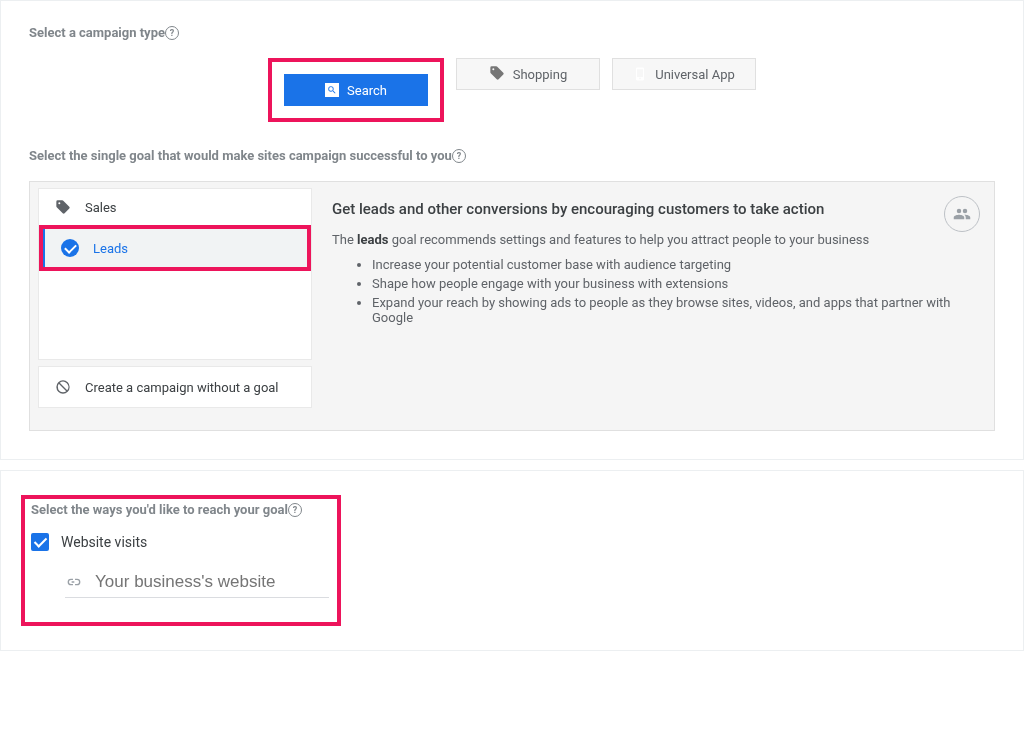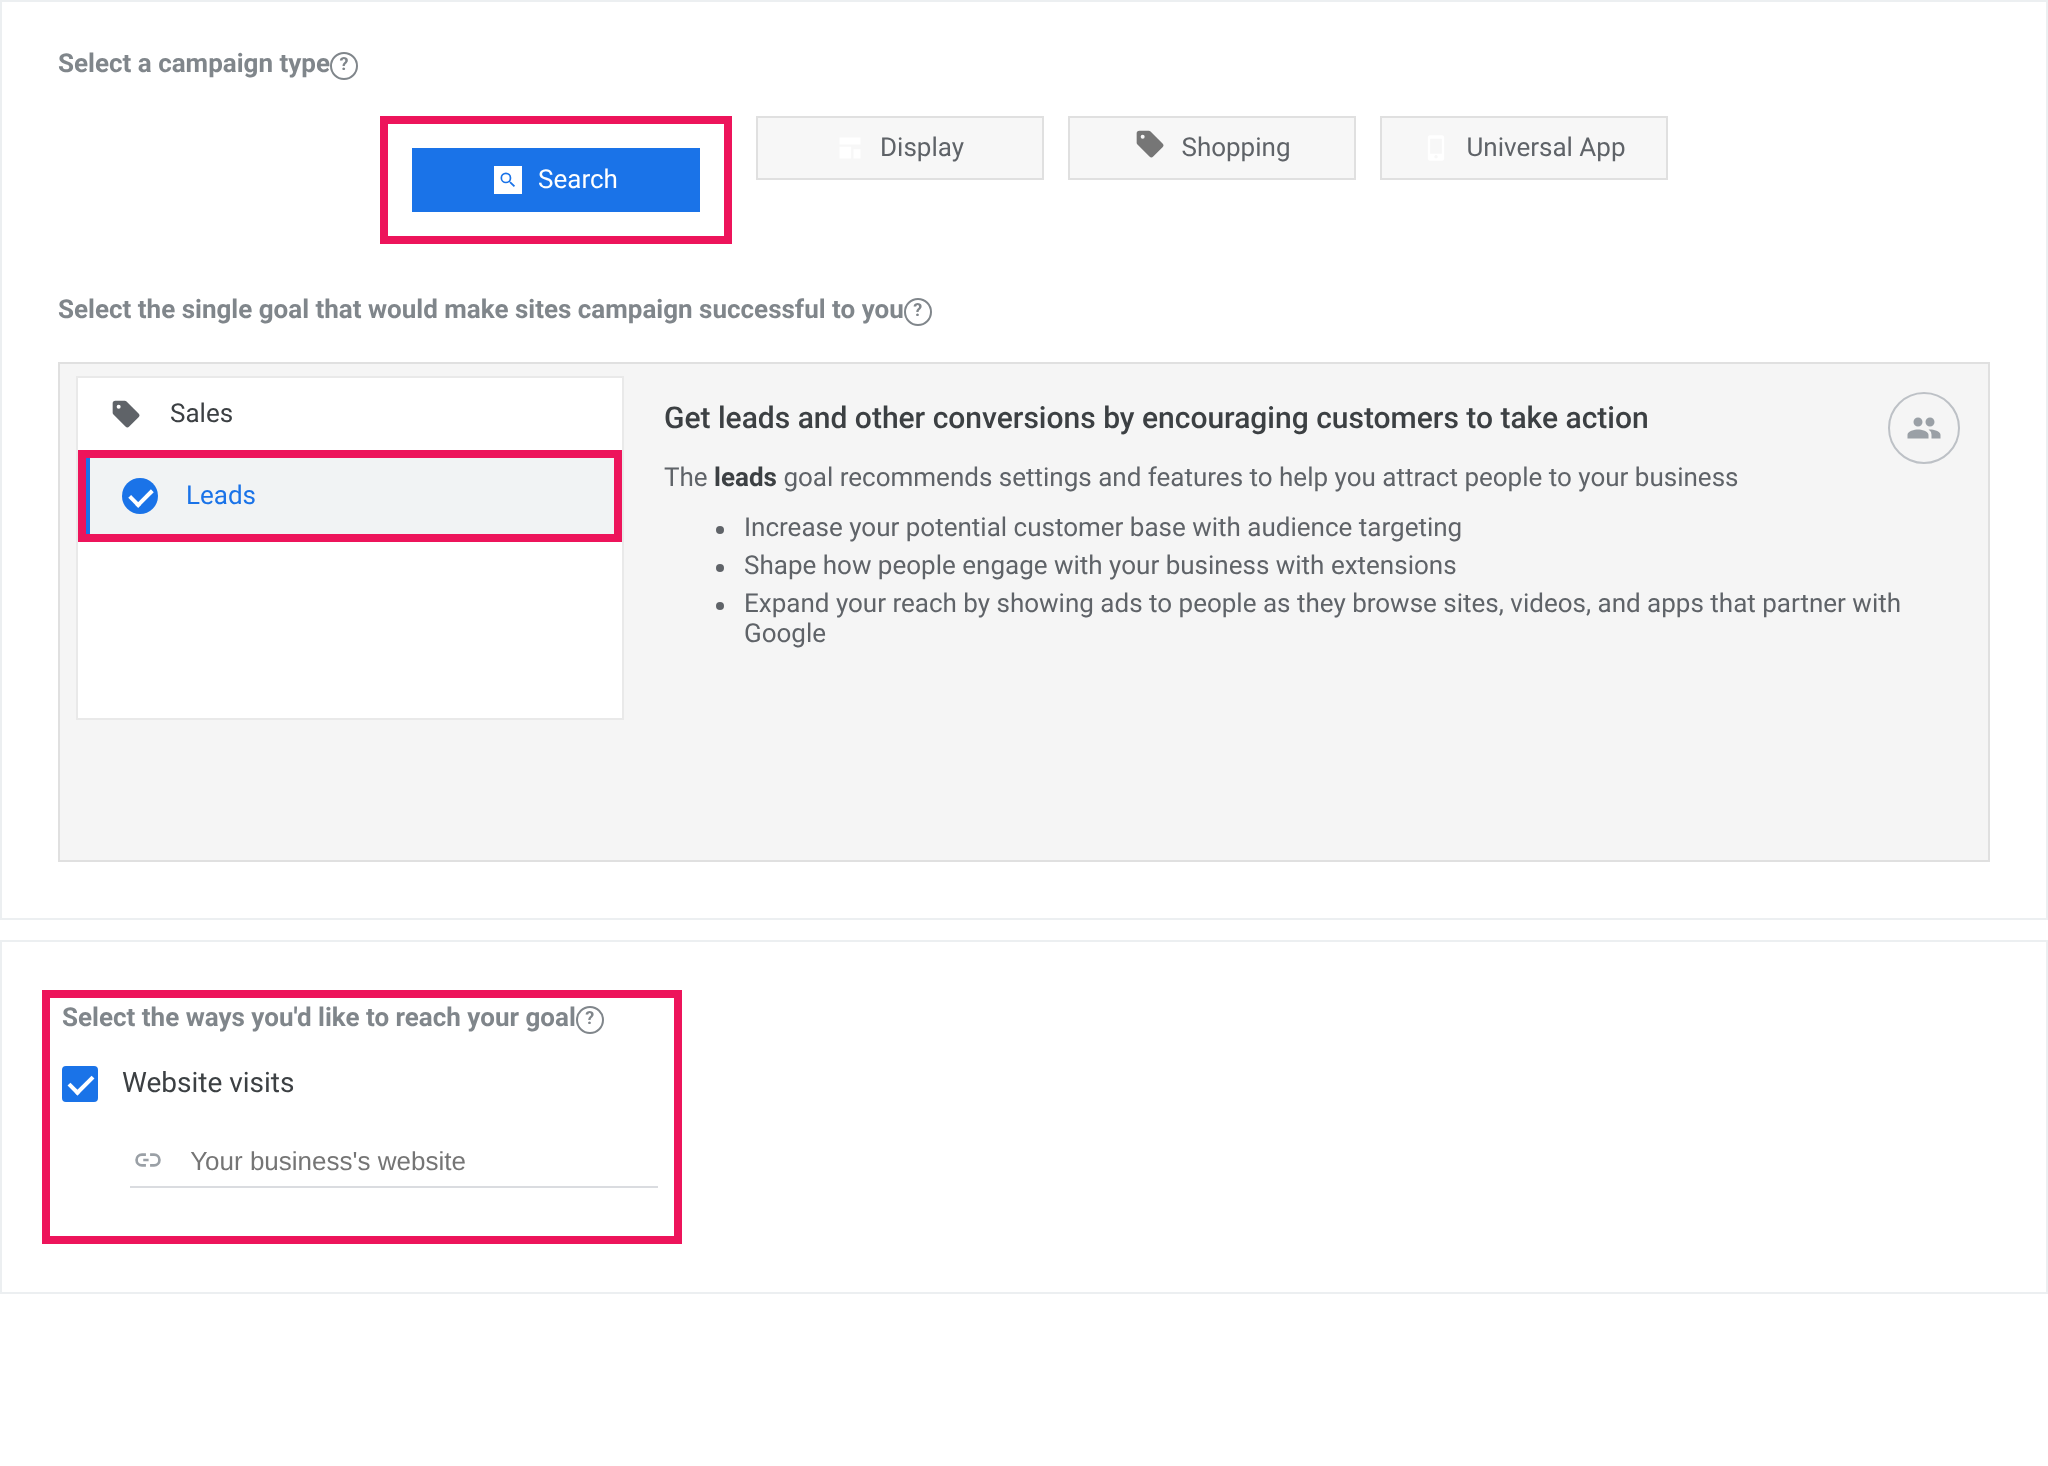--- a/index.html
+++ b/index.html
@@ -203,21 +203,21 @@
     transform:rotate(45deg); margin-top:-3px;
   }
   .web-input-row {
     display:flex;align-items:center;gap:12px;
     margin:14px 0 0 34px;
     border-bottom:1px solid #DADCE0;
     padding-bottom:4px;
     width:264px;
   }
   .web-input-row input{
-    border:none;outline:none;font-size:13px;color:#ec4899;
+    border:none;outline:none;font-size:17px;color:#ec4899;
     width:100%;background:transparent;
   }
   .web-input-row svg{width:18px;height:18px;fill:#9AA0A6;}
   .reach-others { margin-left:6px; margin-top:24px; }
   b{font-weight:700;color:#3c4043;}
 </style>
 </head>
 <body>
 
 <div class="page">
@@ -233,28 +233,20 @@
       <span class="pink-highlight-1">
         <div class="ctab active">
           <span class="icon-sq">
             <svg viewBox="0 0 24 24">
                 <path d="M15.5 14h-.79l-.28-.27A6.47 6.47 0 0016 9.5 6.5 6.5 0 109.5 16a6.47 6.47 0 004.23-1.57l.27.28v.79L19 20.49 20.49 19 15.5 14zM9.5 14A4.5 4.5 0 119.5 5a4.5 4.5 0 010 9z"></path>
               </svg>
           </span>
           <span>Search</span>
         </div>
       </span>
-      <div class="ctab">
-        <span class="icon-sq" style="background:none;">
-          <svg viewBox="0 0 24 24" style="width:16px;height:16px;">
-              <path d="M21 3H3v6h18V3zm0 8H3v10h10V11h8zM15 21h6v-8h-6v8z"></path>
-            </svg>
-        </span>
-        <span>Display</span>
-      </div>
       <div class="ctab">
         <span>
           <svg viewBox="0 0 24 24" style="width:16px;height:16px;">
               <path d="M21.41 11.58l-9-9A2 2 0 0011 2H4a2 2 0 00-2 2v7a2 2 0 00.59 1.41l9 9a2 2 0 002.83 0l7-7a2 2 0 000-2.83zM6.5 8A1.5 1.5 0 118 6.5 1.5 1.5 0 016.5 8z"></path>
             </svg>
         </span>
         <span>Shopping</span>
       </div>
       <div class="ctab">
         <span class="icon-sq" style="background:none;">
@@ -281,20 +273,26 @@
             <span>Sales</span>
           </div>
           <div class="pink-highlight-2">
             <div class="goal-item selected">
               <span class="check-circle"></span>
               <span>Leads</span>
             </div>
           </div>
           <div style="height:88px;"></div>
         </div>
+        <div class="goal-no-goal">
+          <svg viewBox="0 0 24 24" style="width:16px;height:16px;fill:#5F6368;">
+              <path d="M12 2a10 10 0 1010 10A10 10 0 0012 2zm0 18a8 8 0 01-6.32-12.9l11.22 11.22A7.96 7.96 0 0112 20zm6.32-3.1L7.1 5.68A8 8 0 0118.32 16.9z"></path>
+            </svg>
+          <span>Create a campaign without a goal</span>
+        </div>
       </div>
 
       <div class="goal-desc">
         <h3>Get leads and other conversions by encouraging customers to take action</h3>
         <p>
           <span>The </span><b>leads</b><span> goal recommends settings and features to help you attract people to your business</span>
         </p>
         <ul>
           <li>Increase your potential customer base with audience targeting</li>
           <li>Shape how people engage with your business with extensions</li>

